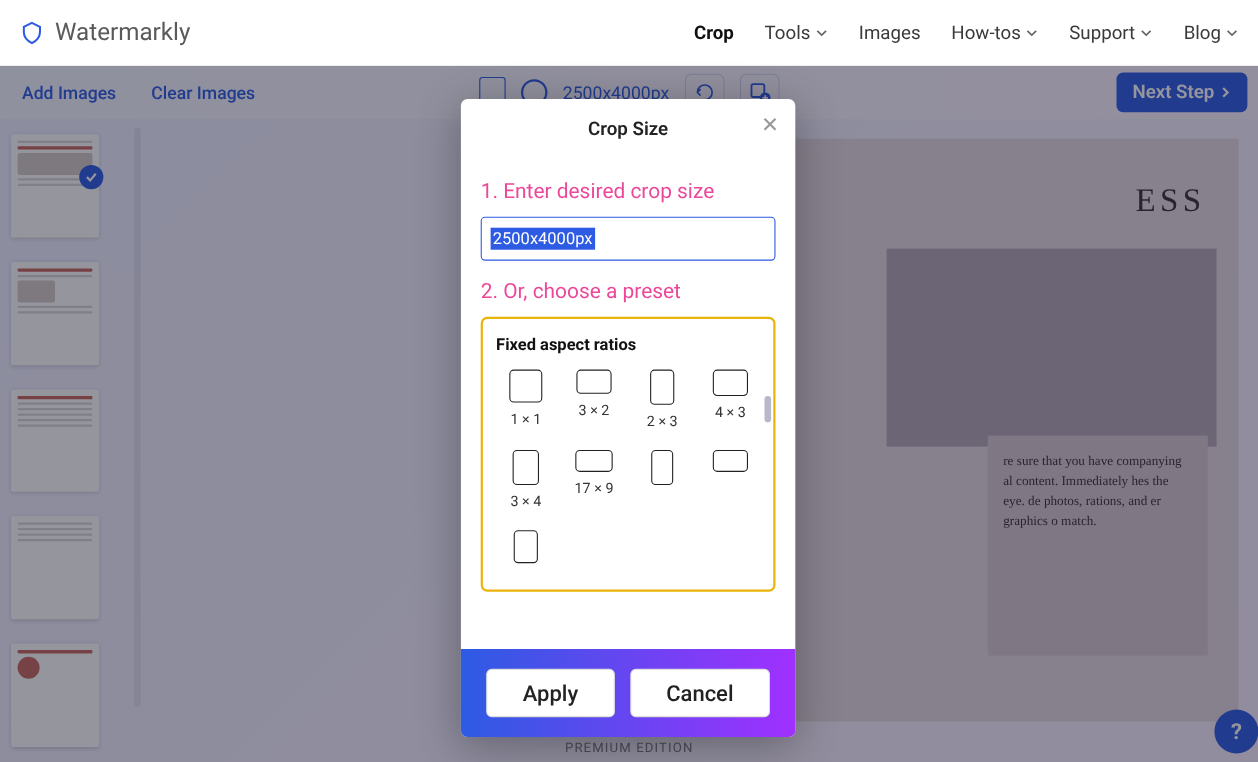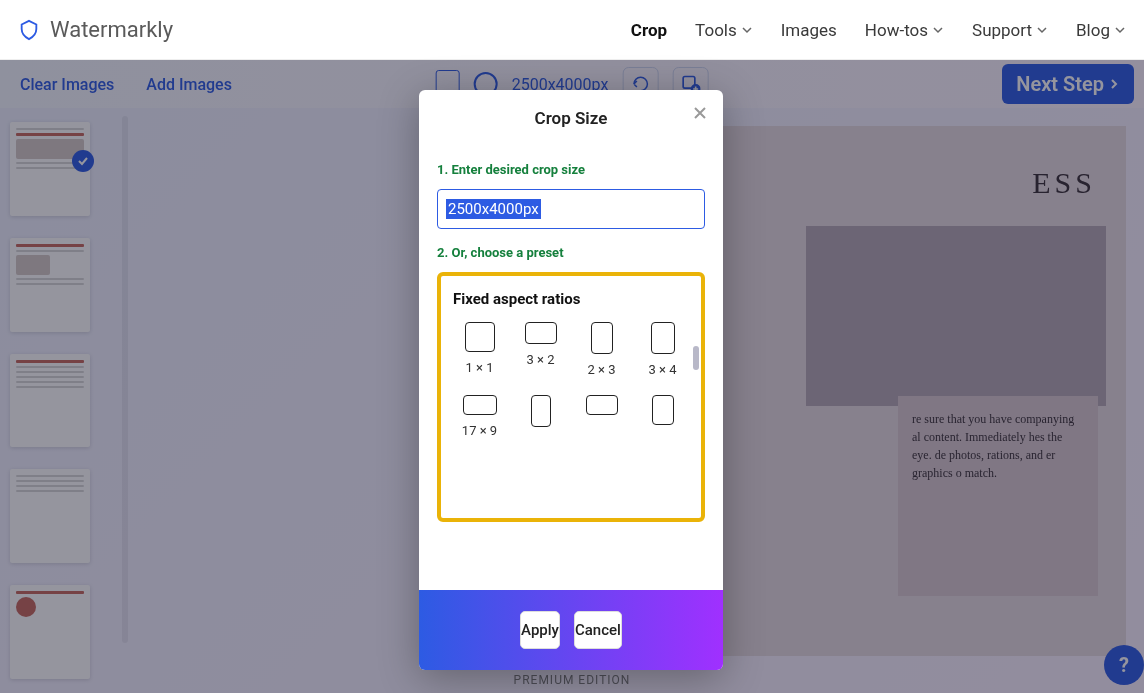--- a/index.html
+++ b/index.html
@@ -12,53 +12,53 @@
 .nav-item{font-size:17px;color:#3a3a3a;display:flex;align-items:center;gap:4px;cursor:pointer}
 .nav-item.active{font-weight:700;color:#111}
 .chev{width:12px;height:12px}
 .toolbar{height:48px;display:flex;align-items:center;padding:0 10px;gap:12px;background:linear-gradient(90deg,#f5f7ff,#fdf5ff);position:relative}
 .tb-btn{background:none;border:none;color:#2d5be3;font-size:16px;padding:6px 10px;border-radius:4px;cursor:pointer;font-weight:500}
 .tb-center{position:absolute;left:50%;transform:translateX(-50%);display:flex;align-items:center;gap:14px}
 .shape-btn{width:30px;height:30px;display:flex;align-items:center;justify-content:center;cursor:pointer;border:1.5px solid #2d5be3;border-radius:3px}
 .shape-btn.circle{border-radius:50%;border-width:2px}
 .dim-text{color:#2d5be3;font-size:16px;cursor:pointer}
 .rot-btn,.add-btn{width:36px;height:34px;border:1px solid #cdd6f0;border-radius:6px;display:flex;align-items:center;justify-content:center;cursor:pointer;color:#2d5be3}
-.next-btn{margin-left:auto;background:#2d5be3;color:#fff;border:none;padding:8px 14px;border-radius:6px;font-size:20px;font-weight:600;display:flex;align-items:center;gap:4px;cursor:pointer}
+.next-btn{margin-left:auto;background:#2d5be3;color:#fff;border:none;padding:8px 14px;border-radius:6px;font-size:17px;font-weight:600;display:flex;align-items:center;gap:4px;cursor:pointer}
 .workspace{position:absolute;top:108px;left:0;right:0;bottom:0;display:flex;background:linear-gradient(135deg,#eef1ff,#faf0ff)}
 .sidebar{width:130px;overflow-y:auto;padding:14px 10px;display:flex;flex-direction:column;gap:22px;position:relative}
 .thumb{width:80px;height:100px;background:#fff;border-radius:2px;box-shadow:0 1px 4px rgba(0,0,0,0.15);position:relative;display:flex;flex-direction:column;padding:6px;gap:3px}
 .thumb .tb-bar{height:3px;background:#c7685e;border-radius:1px}
 .thumb .tb-line{height:2px;background:#d8d8d8;border-radius:1px}
 .thumb .tb-img{height:20px;background:#d5cac7;border-radius:2px}
 .check{position:absolute;right:-4px;top:28px;width:22px;height:22px;background:#2d5be3;border-radius:50%;display:flex;align-items:center;justify-content:center}
 .scroll-ind{position:absolute;right:2px;top:8px;width:6px;height:90%;background:rgba(0,0,0,0.06);border-radius:3px}
 .canvas{flex:1;display:flex;flex-direction:column;align-items:flex-end;padding:18px}
 .doc{width:550px;height:530px;background:#e6dbe0;position:relative;overflow:hidden}
 .doc-text{position:absolute;right:30px;top:40px;font-size:30px;letter-spacing:4px;color:#3a3138;font-family:Georgia,serif}
 .doc-img{position:absolute;right:20px;top:100px;width:300px;height:180px;background:#b5a8b5}
 .doc-box{position:absolute;right:28px;bottom:60px;width:200px;height:200px;background:#d9c9d0;padding:14px;font-family:Georgia,serif;font-size:12px;color:#3a3138;line-height:1.5}
 .prem{position:absolute;bottom:0;left:50%;transform:translateX(-50%);font-size:12px;color:#7a7a7a;letter-spacing:1px;padding:6px}
 .overlay{position:absolute;inset:0;top:60px;background:rgba(20,20,40,0.45);z-index:5}
 .modal{position:absolute;left:419px;top:90px;width:304px;height:580px;background:#fff;border-radius:6px;z-index:10;display:flex;flex-direction:column;box-shadow:0 8px 40px rgba(0,0,0,0.3)}
 .modal-head{display:flex;align-items:flex-end;justify-content:center;padding:18px;position:relative}
 .modal-title{font-size:17px;font-weight:600;color:#222}
 .close{position:absolute;right:14px;top:14px;cursor:pointer;color:#999}
 .modal-body{padding:0 18px;flex:1;overflow:hidden}
-.section-label{font-size:13px;font-weight:700;color:#15803d;margin:16px 0 12px}
+.section-label{font-size:19px;font-weight:400;color:#ec4899;margin:16px 0 12px}
 .size-input{width:100%;height:40px;border:1.5px solid #2d5be3;border-radius:4px;padding:0 8px;font-size:15px}
 .size-input span.sel{background:#2d5be3;color:#fff;padding:1px 2px}
-.preset-box{border:4px solid #eab308;border-radius:6px;padding:14px 12px 8px;margin-top:4px;height:250px;overflow:hidden;position:relative}
+.preset-box{border:2px solid #eab308;border-radius:6px;padding:14px 12px 8px;margin-top:4px;height:250px;overflow:hidden;position:relative}
 .preset-title{font-size:15px;font-weight:700;color:#111;margin-bottom:14px}
 .preset-grid{display:grid;grid-template-columns:repeat(4,1fr);gap:18px 8px}
 .preset{display:flex;flex-direction:column;align-items:center;gap:8px;cursor:pointer}
 .preset-shape{border:1.8px solid #222;border-radius:4px}
 .preset-label{font-size:13px;color:#333}
 .preset-scroll{position:absolute;right:2px;top:70px;width:6px;height:24px;background:#b8b8c8;border-radius:3px}
 .modal-foot{height:80px;background:linear-gradient(90deg,#2d5be3,#a030ff);border-radius:0 0 6px 6px;display:flex;align-items:center;justify-content:center;gap:14px}
-.foot-btn{background:#fff;border:1px solid #ddd;border-radius:5px;padding:9px 0;font-size:15px;cursor:pointer;font-weight:500;color:#222}
+.foot-btn{background:#fff;border:1px solid #ddd;border-radius:5px;padding:9px 32px;font-size:20px;cursor:pointer;font-weight:500;color:#222}
 .help-fab{position:absolute;right:0;bottom:8px;width:40px;height:40px;background:#2d5be3;border-radius:50%;display:flex;align-items:center;justify-content:center;color:#fff;font-size:20px;font-weight:700;z-index:3}
 </style>
 </head>
 <body>
 
 <div class="header">
   <div class="logo-area">
     <svg class="logo-icon" viewBox="0 0 24 24" fill="none" stroke="#2d5be3" stroke-width="2">
         <path d="M12 2 L20 6 V11 C20 16 16 20 12 22 C8 20 4 16 4 11 V6 Z"></path>
       </svg>
@@ -92,22 +92,22 @@
     <div class="nav-item">
         <span>Blog</span>
         <svg class="chev" viewBox="0 0 12 12" fill="none" stroke="#666" stroke-width="1.5">
           <path d="M2 4 L6 8 L10 4"></path>
         </svg>
       </div>
   </div>
 </div>
 
 <div class="toolbar">
+  <button class="tb-btn">Add Images</button>
   <button class="tb-btn">Clear Images</button>
-  <button class="tb-btn">Add Images</button>
   <div class="tb-center">
     <div class="shape-btn" style="width:24px;height:28px"></div>
     <div class="shape-btn circle" style="width:24px;height:24px"></div>
     <span class="dim-text">2500x4000px</span>
     <div class="rot-btn">
         <svg width="18" height="18" viewBox="0 0 24 24" fill="none" stroke="#2d5be3" stroke-width="2">
           <path d="M3 12 A9 9 0 1 1 12 21 M3 12 L7 8 M3 12 L7 16"></path>
         </svg>
       </div>
     <div class="add-btn">
@@ -203,20 +203,24 @@
           </div>
         <div class="preset">
             <div class="preset-shape" style="width:32px;height:22px"></div>
             <span class="preset-label">3 × 2</span>
           </div>
         <div class="preset">
             <div class="preset-shape" style="width:22px;height:32px"></div>
             <span class="preset-label">2 × 3</span>
           </div>
         <div class="preset">
+            <div class="preset-shape" style="width:32px;height:24px"></div>
+            <span class="preset-label">4 × 3</span>
+          </div>
+        <div class="preset">
             <div class="preset-shape" style="width:24px;height:32px"></div>
             <span class="preset-label">3 × 4</span>
           </div>
         <div class="preset">
             <div class="preset-shape" style="width:34px;height:20px"></div>
             <span class="preset-label">17 × 9</span>
           </div>
         <div class="preset">
             <div class="preset-shape" style="width:20px;height:32px"></div>
           </div>

